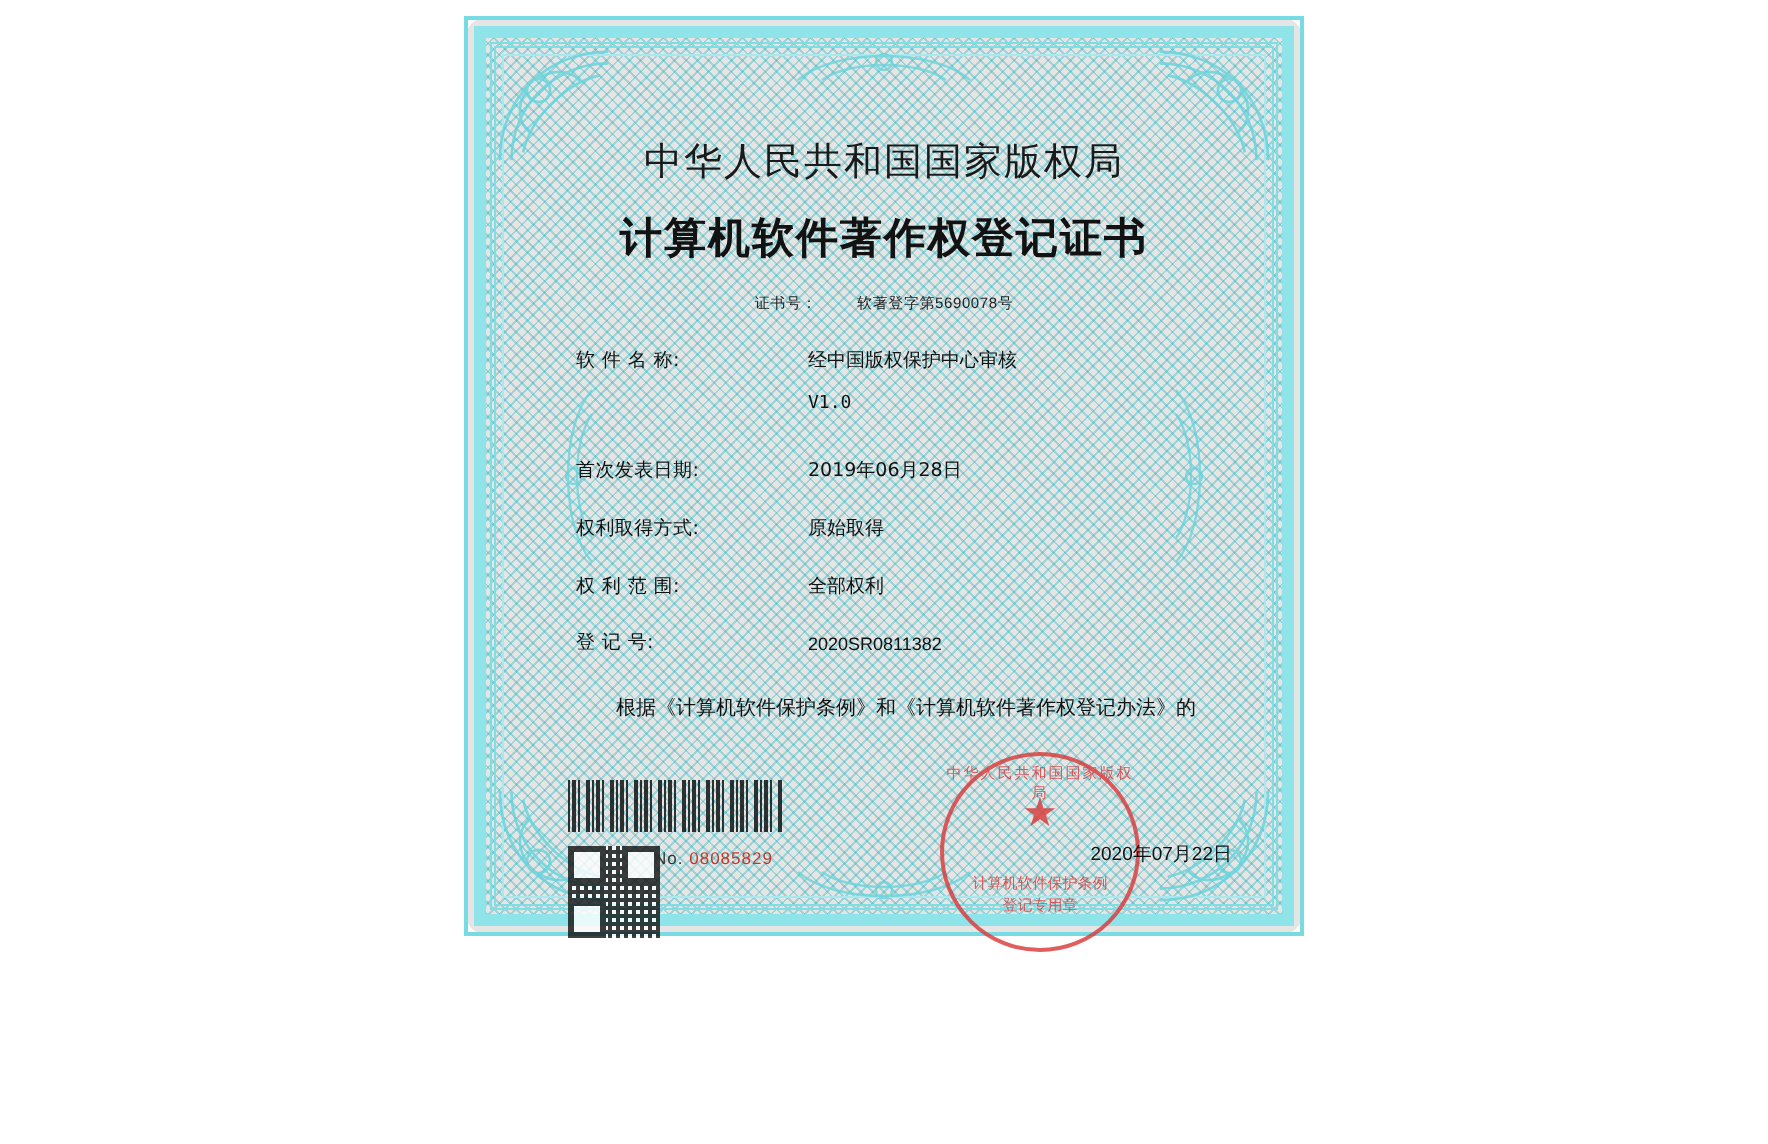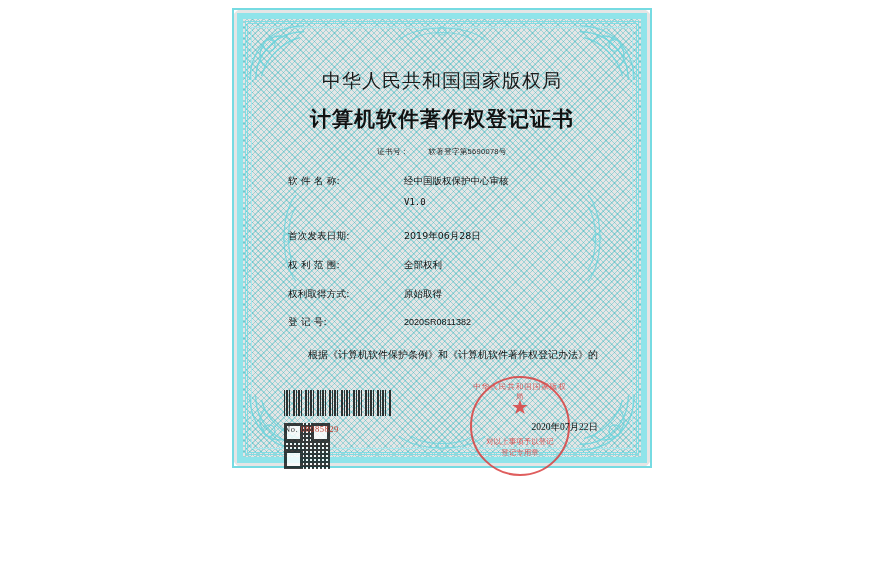--- a/index.html
+++ b/index.html
@@ -246,32 +246,33 @@
     text-align: center;
     font-size: 7.5px;
     line-height: 1.5;
     font-family: "DejaVu Sans", sans-serif;
   }
 
   .footer-no {
     position: absolute;
     left: 52px;
     bottom: 34px;
-    font-family: Liberation Serif, serif;
+    font-family: Liberation Sans, sans-serif;
     font-size: 8.5px;
     color: #c0392b;
     letter-spacing: .5px;
+    padding-left: 43px;
   }
   .footer-no .prefix { color: #333; }
 
   .footer-date {
     position: absolute;
-    right: 54px;
+    right: 36px;
     bottom: 34px;
-    font-family: Liberation Serif, serif;
+    font-family: Liberation Sans, sans-serif;
     font-size: 9.5px;
     color: #111;
   }
 
   .dot-mark {
     position: absolute;
     left: 262px;
     top: 340px;
     font-size: 9px;
     color: #333;
@@ -377,27 +378,27 @@
       </div>
 
 
       <div class="field-row gap-md">
         <div class="field-label">首次发表日期:</div>
         <div class="field-value">2019年06月28日</div>
       </div>
 
 
       <div class="field-row gap-md">
+        <div class="field-label">权利取得方式:</div>
+        <div class="field-value">原始取得</div>
+      </div>
+
+      <div class="field-row gap-md">
         <div class="field-label">权 利 范 围:</div>
         <div class="field-value">全部权利</div>
-      </div>
-
-      <div class="field-row gap-md">
-        <div class="field-label">权利取得方式:</div>
-        <div class="field-value">原始取得</div>
       </div>
 
       <div class="field-row">
         <div class="field-label">登 记 号:</div>
         <div class="field-value mono">2020SR0811382</div>
       </div>
 
     </div>
 
     <div class="paragraph">
@@ -412,21 +413,21 @@
     <div class="barcode"></div>
     <div class="qr">
       <span class="qr-bl"></span>
     </div>
   </div>
 
   <div class="seal">
     <div class="arc">中华人民共和国国家版权局</div>
     <div class="star">★</div>
     <div class="seal-lines">
-      <div>对以上事项予以登记</div>
+      <div>计算机软件保护条例</div>
       <div>登记专用章</div>
     </div>
   </div>
 
   <div class="footer-no">
     <span class="prefix">No.</span>
     <span>08085829</span>
   </div>
 
   <div class="footer-date">2020年07月22日</div>

